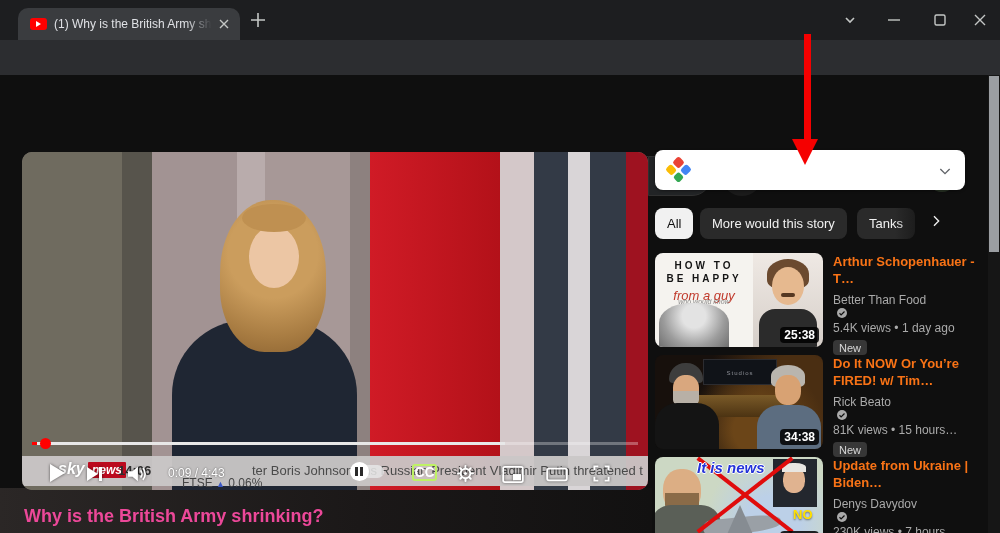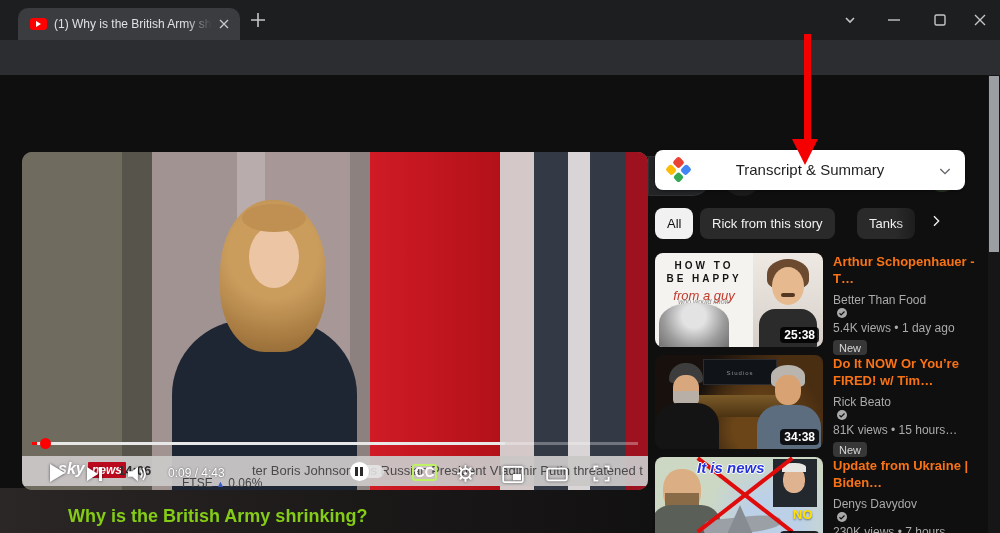--- a/index.html
+++ b/index.html
@@ -109,21 +109,21 @@
   #ctl-time { left:146px; bottom:10px; color:#fff; font-size:12px; text-shadow:0 0 2px rgba(0,0,0,.6); }
   #ctl-autoplay { left:330px; bottom:12px; width:32px; height:13px; background:rgba(230,230,230,.85);
     border-radius:7px; }
   #ctl-autoplay .knob { position:absolute; left:-2px; top:-3px; width:19px; height:19px; background:#fff;
     border-radius:50%; }
   #ctl-autoplay .knob i { position:absolute; top:5px; width:2.5px; height:9px; background:#2a2a2a; }
   #ctl-cc { left:390px; bottom:9px; width:25px; height:17px; border:2px solid #bef264; border-radius:3px;
     color:#fff; font-size:14px; font-weight:bold; text-align:center; line-height:13px; }
   #ctl-gear { left:434px; } #ctl-mini { left:480px; } #ctl-theater { left:524px; } #ctl-fs { left:570px; }
 
-  #video-title { left:24px; top:506px; color:#84cc16; font-size:18px; font-weight:bold;margin-left:44px; }
+  #video-title { left:24px; top:506px; color:#ec4899; font-size:18px; font-weight:bold; }
 
   
   #ext-panel { left:655px; top:150px; width:310px; height:40px; background:#fff; border-radius:8px;
     box-shadow:0 1px 3px rgba(0,0,0,.4); }
   #glasp { left:14px; top:10px; width:19px; height:19px; transform:rotate(45deg);
     display:grid; grid-template:1fr 1fr / 1fr 1fr; gap:2px; }
   #glasp i { border-radius:2.5px; }
   #glasp .r { background:#ea4335; } #glasp .b { background:#4285f4; }
   #glasp .y { background:#fbbc05; } #glasp .g { background:#34a853; }
   #ext-label { left:0; right:0; top:11px; text-align:center; color:#1f1f1f; font-size:15px; font-weight:500; }
@@ -450,30 +450,29 @@
 
   <div id="video-title" class="abs">Why is the British Army shrinking?</div>
 
   <div id="ext-panel" class="abs">
     <div id="glasp" class="abs">
       <i class="r"></i>
         <i class="b"></i>
         <i class="y"></i>
         <i class="g"></i>
     </div>
-    <div id="ext-label" class="abs">Transcript &amp; Summary</div>
     <div id="ext-chevron" class="abs">
       <svg width="16" height="16" viewBox="0 0 24 24">
           <path d="M5 9 l7 7 7-7" fill="none" stroke="#606368" stroke-width="2"></path>
         </svg>
     </div>
   </div>
 
   <div id="chip-all" class="chip">All</div>
-  <div id="chip-more" class="chip">Rick from this story</div>
+  <div id="chip-more" class="chip">More would this story</div>
   <div id="chip-tanks" class="chip">Tanks</div>
   <div id="chip-fade" class="abs"></div>
   <div id="chips-next" class="abs">
     <svg width="16" height="16" viewBox="0 0 24 24">
         <path d="M9 5 l7 7 -7 7" fill="none" stroke="#f1f1f1" stroke-width="2"></path>
       </svg>
   </div>
 
   <div id="sg1" class="sg">
     <div class="thumb">

